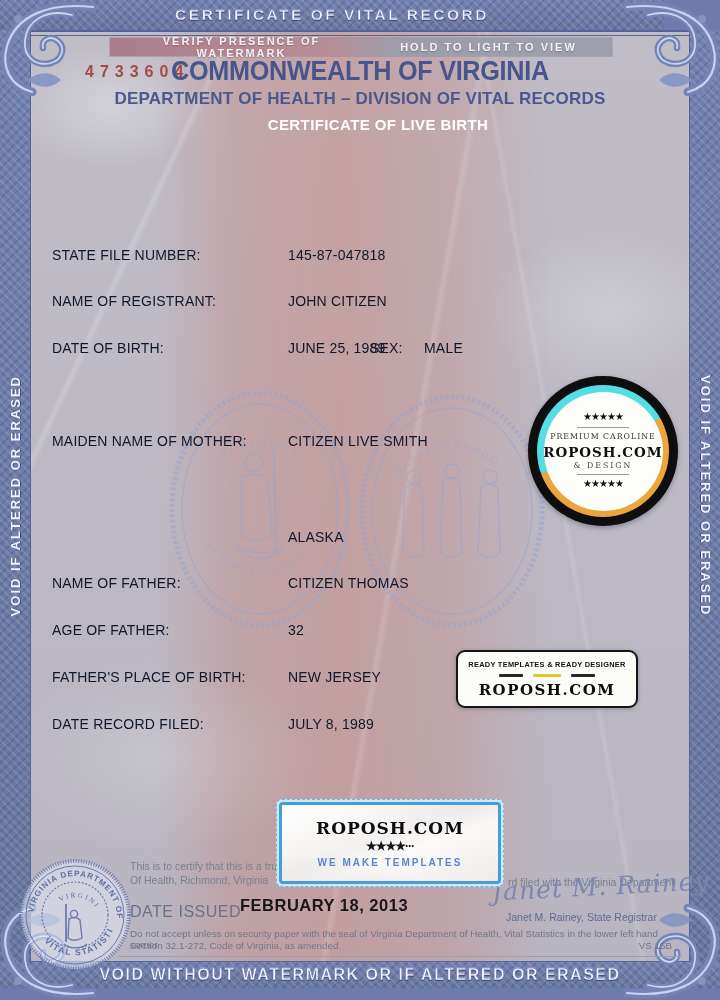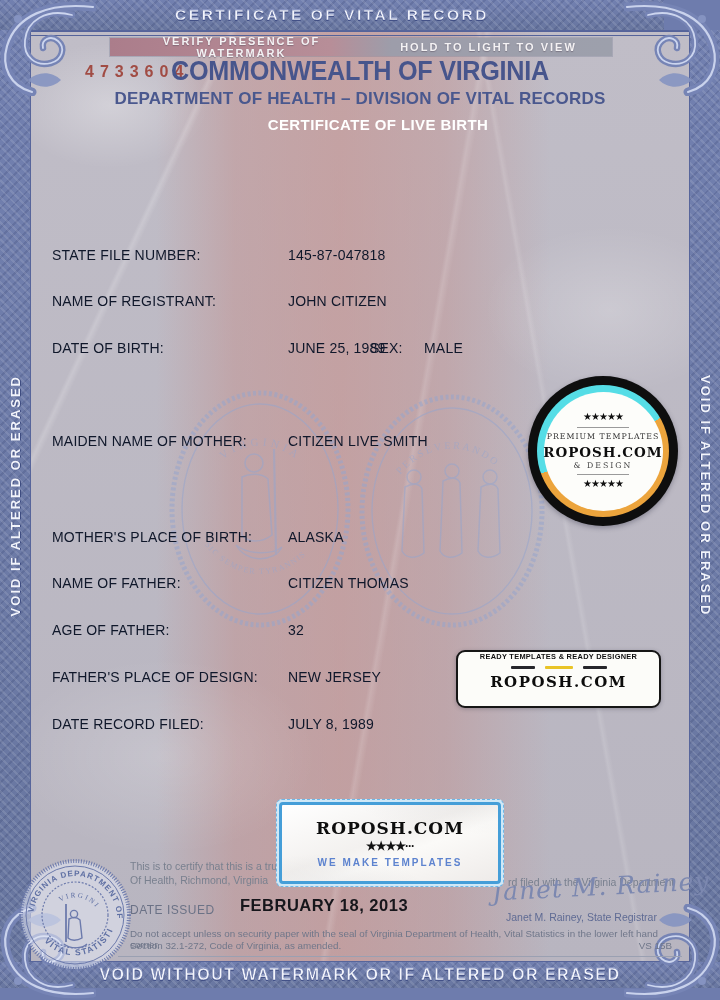--- a/index.html
+++ b/index.html
@@ -101,23 +101,23 @@
   .rb-inner{width:119px;height:119px;border-radius:50%;background:#fdfdfa;
     display:flex;flex-direction:column;align-items:center;justify-content:center;
     font-family:"DejaVu Serif",serif;color:#222;line-height:1.25;}
   .rb-stars{font-size:10px;letter-spacing:-1px;color:#111;}
   .rb-sep{width:52px;border-top:1px solid #9a9a9a;margin:3px 0;}
   .rb-line1{font-size:7.8px;letter-spacing:1px;color:#333;margin-top:1px;}
   .rb-line2{font-size:13.5px;font-weight:bold;letter-spacing:1px;color:#0d0d0d;margin:2px 0 1px;}
   .rb-line3{font-size:7.8px;letter-spacing:2px;color:#444;}
   
   .tag-badge{
-    position:absolute;left:456px;top:650px;width:205px;height:58px;z-index:20;
+    position:absolute;left:456px;top:650px;width:182px;height:58px;z-index:20;
     background:#fcfcf9;border:2.5px solid #161616;border-radius:9px;
-    display:flex;flex-direction:column;align-items:center;justify-content:flex-start;
+    display:flex;flex-direction:column;align-items:center;justify-content:center;
     box-shadow:0 1px 4px rgba(40,40,60,.3);
   }
   .tb-line1{font-size:7.4px;font-weight:bold;letter-spacing:.3px;color:#111;}
   .tb-dashes{display:flex;gap:10px;margin:5px 0 4px;align-items:center;}
   .tb-dashes i{display:block;height:3px;border-radius:1px;}
   .tb-d1,.tb-d3{width:24px;background:#26262b;}
   .tb-d2{width:28px;background:#e9c428;}
   .tb-line2{font-family:"DejaVu Serif",serif;font-size:15px;font-weight:bold;
     letter-spacing:1.5px;color:#0c0c0c;}
   
@@ -134,21 +134,21 @@
   .bb-title{font-family:"DejaVu Serif",serif;font-size:17px;font-weight:bold;
     letter-spacing:1px;color:#0d0d0d;}
   .bb-stars{font-size:12px;letter-spacing:-1px;color:#111;margin:1px 0 4px;font-weight:bold;}
   .bb-tag{font-size:10px;font-weight:bold;letter-spacing:2px;color:#5d83cf;}
   
   .certify-frag{position:absolute;z-index:8;font-size:10.5px;color:#79808f;white-space:nowrap;}
   .cf-l1a{left:130px;top:860px;}
   .cf-l1b{left:508px;top:860px;margin-top:16px;}
   .cf-l2{left:130px;top:874px;}
   .issue-label{position:absolute;left:130px;top:903px;z-index:8;
-    font-size:12px;color:#6b7286;letter-spacing:.5px;}
+    font-size:16px;color:#6b7286;letter-spacing:.5px;}
   .issue-date{position:absolute;left:240px;top:896px;z-index:8;
     font-size:16.5px;font-weight:bold;color:#16161b;letter-spacing:.5px;}
   .sig-script{position:absolute;left:492px;top:872px;z-index:8;
     font-family:"DejaVu Serif",serif;font-style:italic;font-size:25px;color:#7c88b0;
     transform:rotate(-3deg);white-space:nowrap;letter-spacing:1px;}
   .sig-printed{position:absolute;left:506px;top:911px;z-index:8;
     font-size:10.5px;color:#5f6b94;white-space:nowrap;}
   .disclaimer1{position:absolute;left:130px;top:928px;width:556px;z-index:8;
     font-size:9.8px;color:#70778a;}
   .disclaimer-row{position:absolute;left:130px;top:940px;width:542px;z-index:8;
@@ -267,46 +267,45 @@
     <span class="flabel">DATE OF BIRTH:</span>
     <span class="fvalue">JUNE 25, 1989</span>
     <span class="flabel fx-label">SEX:</span>
     <span class="flabel fx-value">MALE</span>
   </div>
   <div class="row" style="top:433px">
     <span class="flabel">MAIDEN NAME OF MOTHER:</span>
     <span class="fvalue">CITIZEN LIVE SMITH</span>
   </div>
   <div class="row" style="top:529px">
-    <span class="flabel">MOTHER'S PLACE OF BIRTH:</span>
     <span class="fvalue">ALASKA</span>
   </div>
   <div class="row" style="top:575px">
     <span class="flabel">NAME OF FATHER:</span>
     <span class="fvalue">CITIZEN THOMAS</span>
   </div>
   <div class="row" style="top:622px">
     <span class="flabel">AGE OF FATHER:</span>
     <span class="fvalue">32</span>
   </div>
   <div class="row" style="top:669px">
-    <span class="flabel">FATHER'S PLACE OF DESIGN:</span>
+    <span class="flabel">FATHER'S PLACE OF BIRTH:</span>
     <span class="fvalue">NEW JERSEY</span>
   </div>
   <div class="row" style="top:716px">
     <span class="flabel">DATE RECORD FILED:</span>
     <span class="fvalue">JULY 8, 1989</span>
   </div>
 
   <div class="round-badge">
     <div class="rb-arc">
       <div class="rb-inner">
         <span class="rb-stars">★★★★★</span>
         <span class="rb-sep"></span>
-        <span class="rb-line1">PREMIUM TEMPLATES</span>
+        <span class="rb-line1">PREMIUM CAROLINE</span>
         <span class="rb-line2">ROPOSH.COM</span>
         <span class="rb-line3">&amp; DESIGN</span>
         <span class="rb-sep"></span>
         <span class="rb-stars">★★★★★</span>
       </div>
     </div>
   </div>
 
   <div class="tag-badge">
     <span class="tb-line1">READY  TEMPLATES &amp; READY DESIGNER</span>

